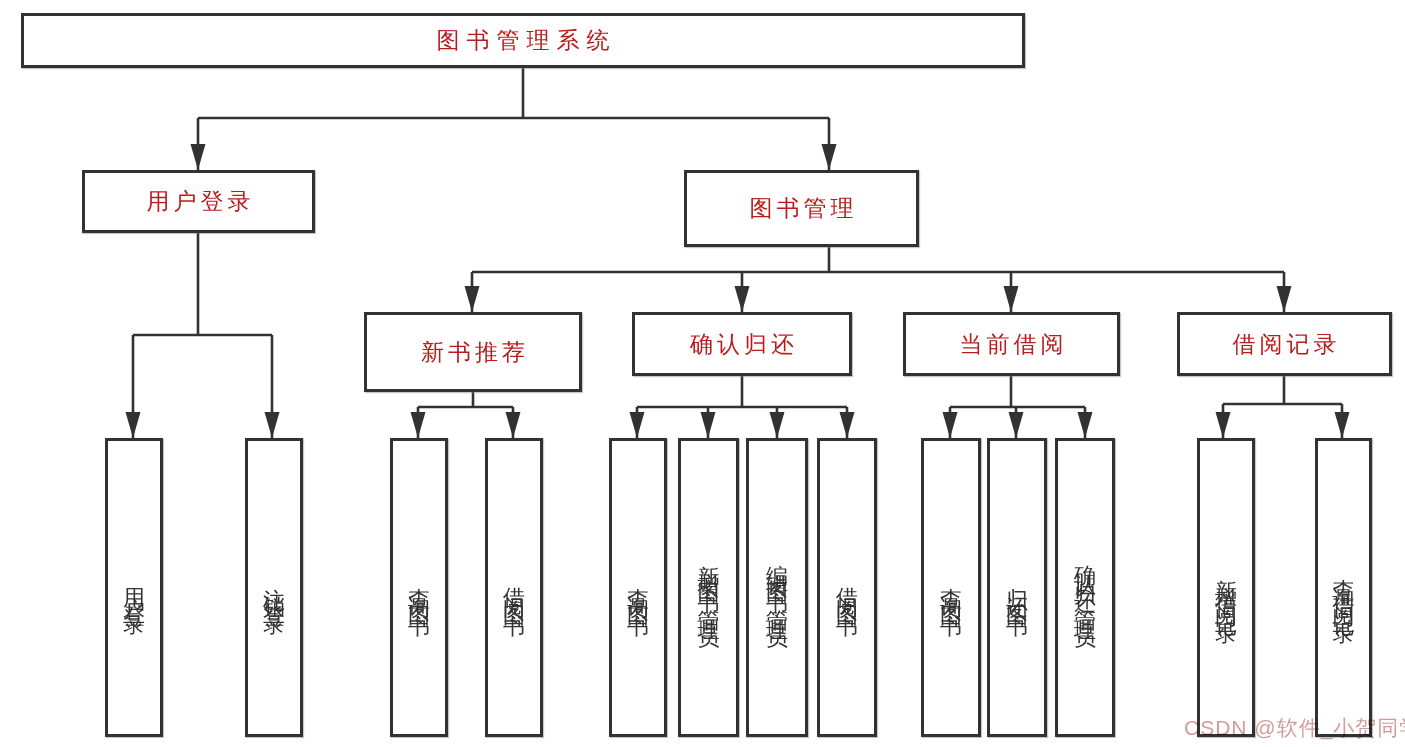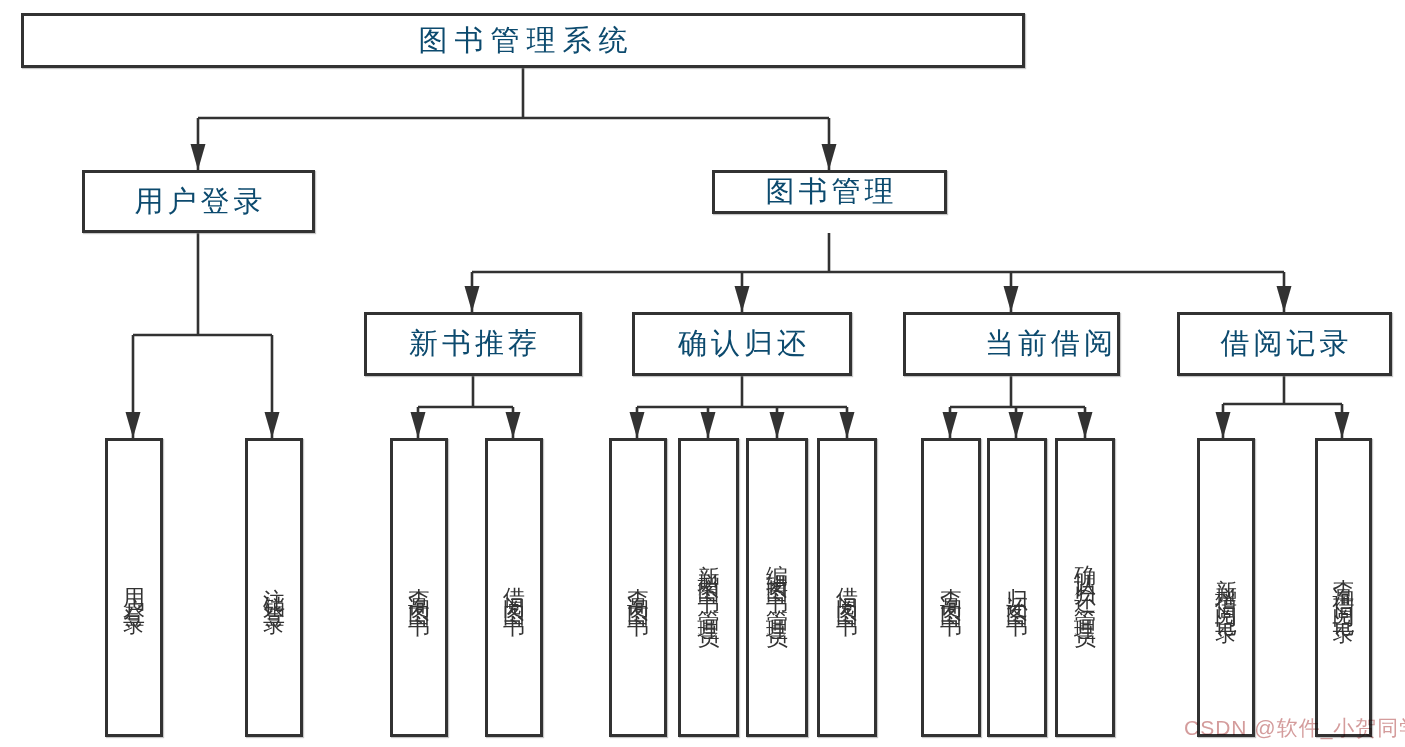--- a/index.html
+++ b/index.html
@@ -16,22 +16,22 @@
     box-sizing:border-box;
     background:#fff;
     border:3px solid #323232;
     display:flex;
     align-items:center;
     justify-content:center;
     z-index:2;
     box-shadow:1px 1px 1px rgba(130,130,130,.45);
   }
   .h-label{
-    font-size:29px;
-    color:#0c4a6e;
+    font-size:23px;
+    color:#b91c1c;
     letter-spacing:4px;
     white-space:nowrap;
     text-indent:4px;
   }
   .root .h-label{letter-spacing:7px;text-indent:7px;}
   .v-label{
     writing-mode:vertical-rl;
     text-orientation:mixed;
     font-size:22px;
     color:#333;
@@ -88,31 +88,31 @@
     </g>
   </svg>
 
   <div class="box root" style="left:21px;top:13px;width:1004px;height:55px;">
     <span class="h-label">图书管理系统</span>
   </div>
 
   <div class="box" style="left:82px;top:170px;width:233px;height:63px;">
     <span class="h-label">用户登录</span>
   </div>
-  <div class="box" style="left:712px;top:170px;width:235px;height:44px;">
+  <div class="box" style="left:684px;top:170px;width:235px;height:77px;">
     <span class="h-label">图书管理</span>
   </div>
 
-  <div class="box" style="left:364px;top:312px;width:218px;height:64px;">
+  <div class="box" style="left:364px;top:312px;width:218px;height:80px;">
     <span class="h-label">新书推荐</span>
   </div>
   <div class="box" style="left:632px;top:312px;width:220px;height:64px;">
     <span class="h-label">确认归还</span>
   </div>
-  <div class="box" style="left:903px;top:312px;width:217px;height:64px;justify-content:flex-end;">
+  <div class="box" style="left:903px;top:312px;width:217px;height:64px;">
     <span class="h-label">当前借阅</span>
   </div>
   <div class="box" style="left:1177px;top:312px;width:215px;height:64px;">
     <span class="h-label">借阅记录</span>
   </div>
 
   <div class="box" style="left:105px;top:438px;width:58px;height:299px;">
     <span class="v-label">用户登录</span>
   </div>
   <div class="box" style="left:245px;top:438px;width:58px;height:299px;">

